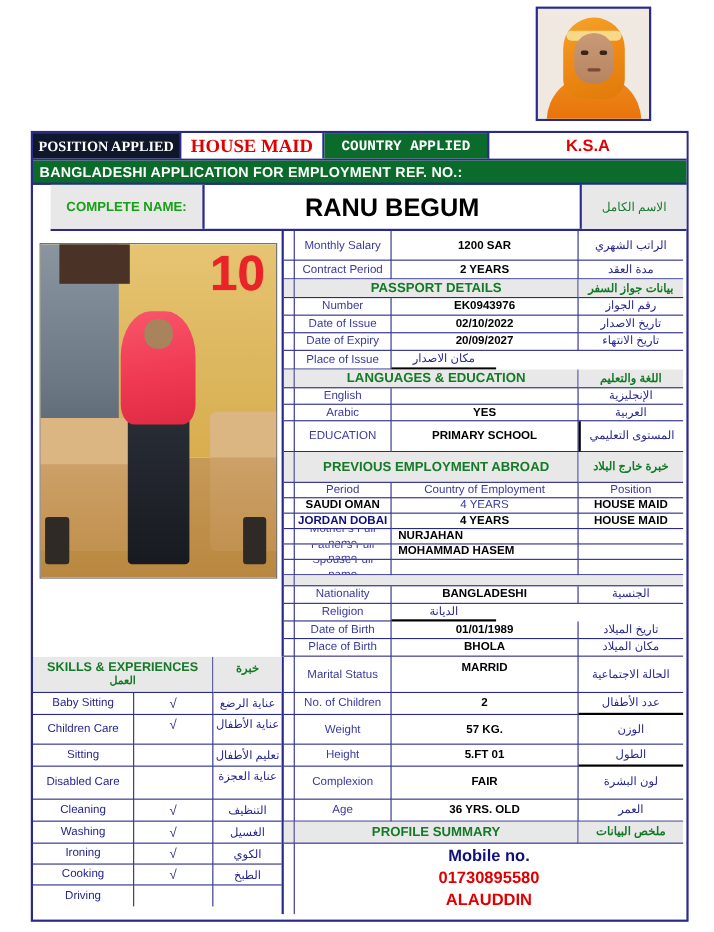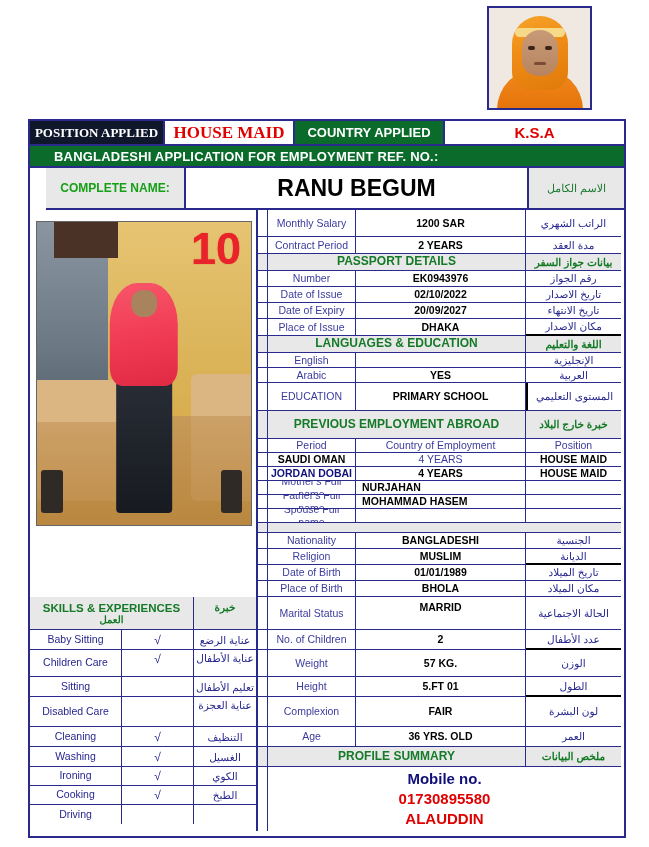--- a/index.html
+++ b/index.html
@@ -93,30 +93,30 @@
     font-family:"Liberation Serif", serif; font-weight:bold; font-size:13px;
     border-right:2px solid #2a2a8c;
   }
   #pos-applied-value {
     width: 130px; background:#fff; color:#e00000;
     font-family:"Liberation Serif", serif; font-weight:bold; font-size:17px;
     border-right:2px solid #2a2a8c;
   }
   #country-applied-label {
     width: 150px; background:#0a6b2b; color:#fff;
-    font-family:Liberation Sans, sans-serif; font-weight:bold; font-size:13px;
+    font-family:Liberation Mono, monospace; font-weight:bold; font-size:13px;
     border-right:2px solid #2a2a8c;
   }
   #country-applied-value {
     flex:1; background:#fff; color:#e00000;
     font-weight:bold; font-size:15px;
   }
   #hdr2 {
     height: 22px; background:#0a6b2b; color:#fff;
-    display:flex; align-items:center; padding-left:24px;
+    display:flex; align-items:center; padding-left:6px;
     font-weight:bold; font-size:13px; letter-spacing:.2px;
     border-bottom: 2px solid #2a2a8c;
   }
   #namerow { display:flex; height: 42px; border-bottom:2px solid #2a2a8c;margin-left:16px; }
   #complete-name-label {
     width:140px; background:#e8e8e8; color:#16a016;
     display:flex; align-items:center; justify-content:center;
     font-weight:bold; font-size:12px;
     border-right:2px solid #2a2a8c;
   }
@@ -309,21 +309,20 @@
         </div>
         <div class="row">
           <div class="spacer" style="height:16px"></div>
           <div class="c colL lbl" style="height:16px">Date of Expiry</div>
           <div class="c colM val" style="height:16px">20/09/2027</div>
           <div class="c colR ar" style="height:16px">تاريخ الانتهاء</div>
         </div>
         <div class="row">
           <div class="spacer" style="height:17px"></div>
           <div class="c colL lbl" style="height:17px">Place of Issue</div>
-          <div class="c colM val" style="height:17px">DHAKA</div>
           <div class="c colR ar thickb" style="height:17px">مكان الاصدار</div>
         </div>
 
         <div class="row">
           <div class="spacer grey" style="height:17px"></div>
           <div class="c grey sec-title" style="height:17px;width:258px">LANGUAGES &amp; EDUCATION</div>
           <div class="c colR grey ar green" style="height:17px">اللغة والتعليم</div>
         </div>
         <div class="row">
           <div class="spacer" style="height:15px"></div>
@@ -395,21 +394,20 @@
 
         <div class="row">
           <div class="spacer" style="height:16px"></div>
           <div class="c lbl" style="height:16px;width:88px">Nationality</div>
           <div class="c val" style="height:16px;width:170px">BANGLADESHI</div>
           <div class="c colR ar" style="height:16px">الجنسية</div>
         </div>
         <div class="row">
           <div class="spacer" style="height:16px"></div>
           <div class="c lbl" style="height:16px;width:88px">Religion</div>
-          <div class="c val" style="height:16px;width:170px">MUSLIM</div>
           <div class="c colR ar thickb" style="height:16px">الديانة</div>
         </div>
         <div class="row">
           <div class="spacer" style="height:16px"></div>
           <div class="c lbl" style="height:16px;width:88px">Date of Birth</div>
           <div class="c val" style="height:16px;width:170px">01/01/1989</div>
           <div class="c colR ar" style="height:16px">تاريخ الميلاد</div>
         </div>
         <div class="row">
           <div class="spacer" style="height:16px"></div>

